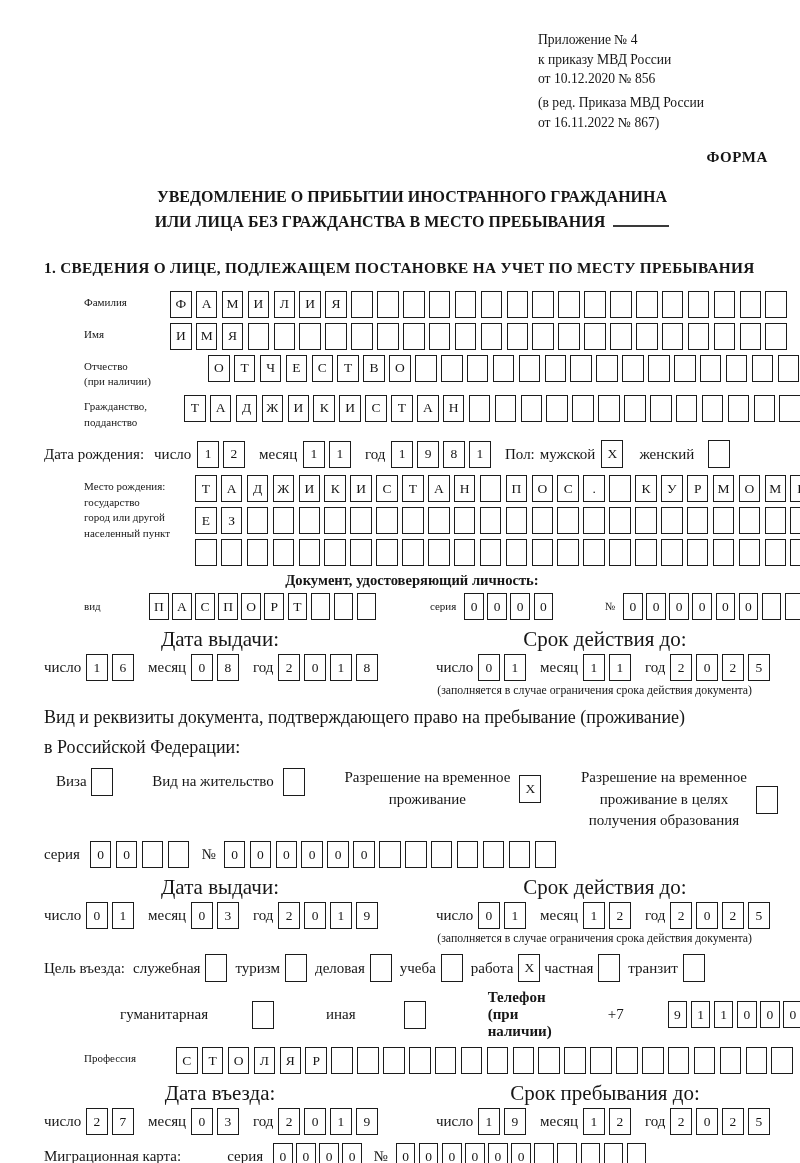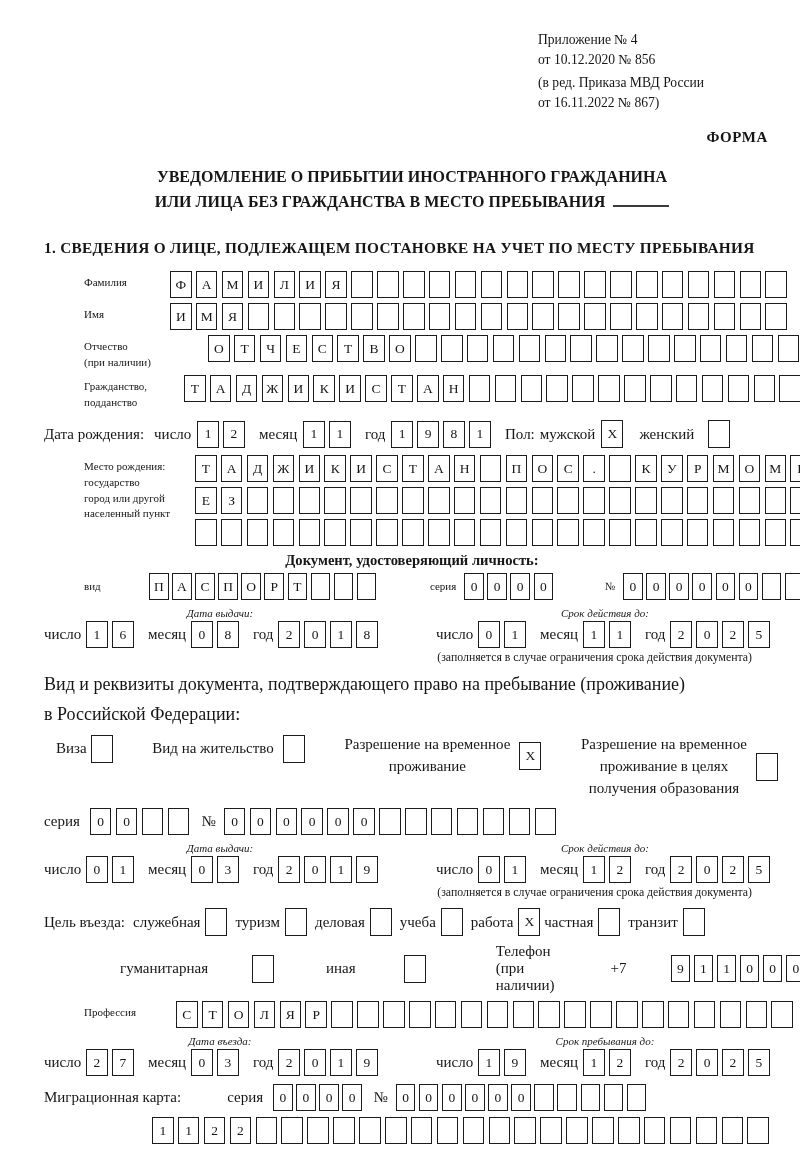--- a/index.html
+++ b/index.html
@@ -43,21 +43,21 @@
   .cb {
     flex:none; display:inline-flex; width:22px; height:28px; border:1.5px solid #1c1c1c;
     align-items:center; justify-content:center; font-size:13.5px; background:#fff; vertical-align:middle;
   }
 
   
   .dates { display:flex; align-items:flex-start; margin-top:7px; }
   .dgroup { flex:none; }
   .dg-left { width:352px; }
   .dg-right { margin-left:40px; }
-  .dhead { text-align:center; font-size:11px; margin-bottom:2px;font-style:italic; }
+  .dhead { text-align:center; font-size:21px; margin-bottom:2px; }
   .dline { display:flex; align-items:center; font-size:15px; }
   .dline .dl { flex:none; }
   .dline .cells { margin-left:5px; }
   .dline .sp { margin-left:10px; }
   .note { font-size:11.8px; text-align:right; padding-right:28px; margin-top:2px; }
 
   
   .bd { display:flex; align-items:center; font-size:15px; margin-top:10px; }
   .bd .cells { margin-left:6px; }
   .bd .sp { margin-left:10px; }
@@ -71,39 +71,40 @@
   .permits .cb { margin-left:9px; margin-top:1px; }
 
   .serrow { display:flex; align-items:center; font-size:15px; margin-top:9px; }
   .serrow .cells { margin-left:10px; }
   .serrow .num { margin-left:8px; }
 
   .purpose1 { display:flex; align-items:center; font-size:15px; margin-top:8px; flex-wrap:nowrap; }
   .popt { display:flex; align-items:center; margin-left:8px; }
   .popt .cb { margin-left:5px; }
   .purpose2 { display:flex; align-items:center; font-size:15px; margin-top:7px; margin-left:76px;gap:36px; }
-  .purpose2 .phone-lbl { margin-left:34px; }
+  .purpose2 .phone-lbl { margin-left:26px;font-weight:bold; }
   .purpose2 .pref { margin-left:20px; margin-right:8px; }
 
   .migrow { display:flex; align-items:center; font-size:15px; margin-top:8px; }
   .migrow .ser { margin-left:46px; }
   .migrow .cells { margin-left:10px; }
   .migrow .num { margin-left:8px; }
 
   .reps { display:flex; align-items:flex-start; margin-top:6px; }
   .reps .lblcol { width:108px; flex:none; font-size:15px; line-height:1.63; padding-top:2px; }
   .reps .cellcol { flex:none; }
 </style>
 </head>
 <body>
 
 <div class="page">
 
   <div class="appendix">
     <div>Приложение № 4</div>
+    <div>к приказу МВД России</div>
     <div>от 10.12.2020 № 856</div>
     <div class="rev gap">(в ред. Приказа МВД России</div>
     <div class="rev">от 16.11.2022 № 867)</div>
   </div>
   <div class="forma">ФОРМА</div>
 
   <div class="title">
     <div>УВЕДОМЛЕНИЕ О ПРИБЫТИИ ИНОСТРАННОГО ГРАЖДАНИНА</div>
     <div><span>ИЛИ ЛИЦА БЕЗ ГРАЖДАНСТВА В МЕСТО ПРЕБЫВАНИЯ</span><span class="blank-line"></span></div>
   </div>

